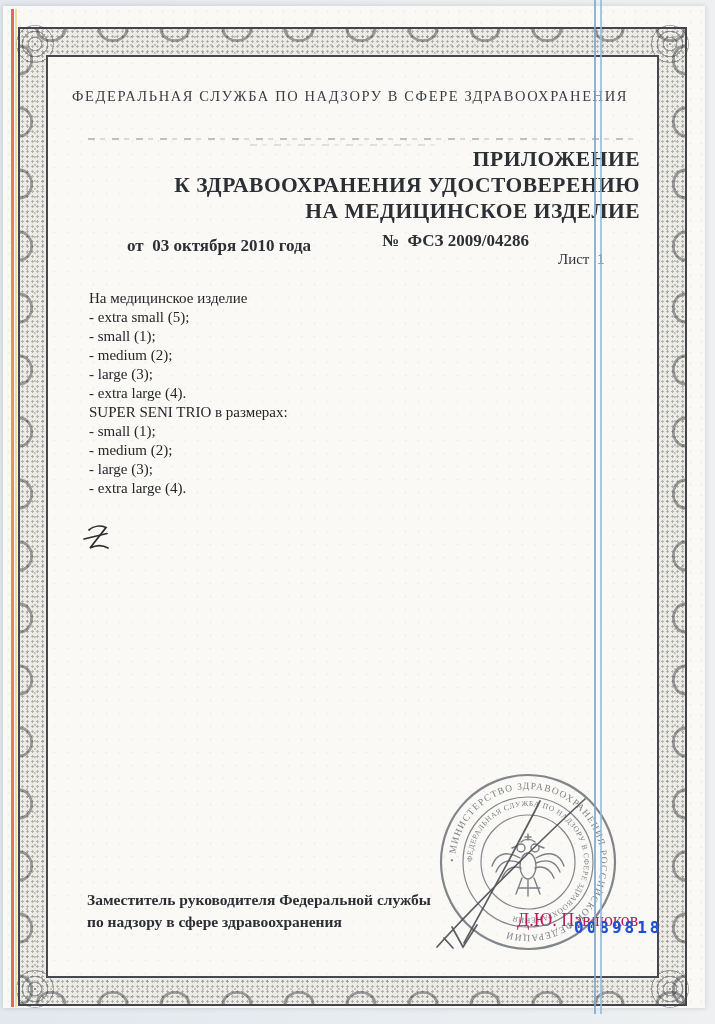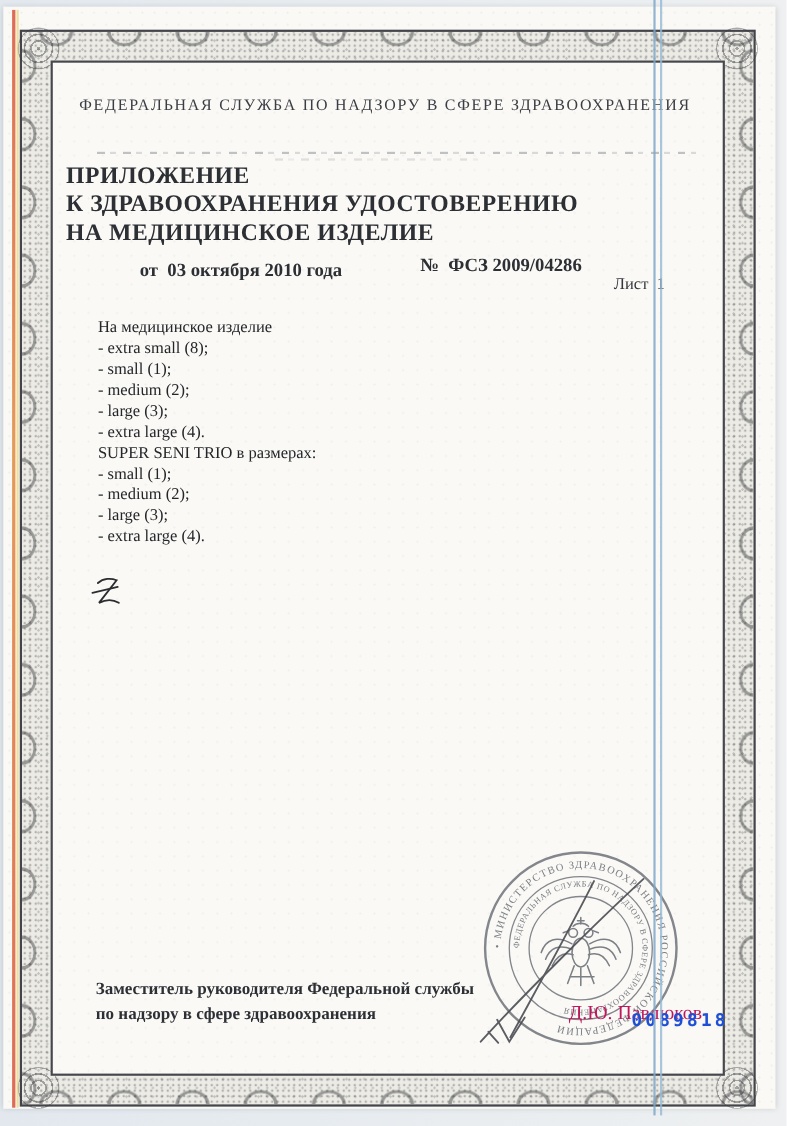--- a/index.html
+++ b/index.html
@@ -49,21 +49,21 @@
     background:linear-gradient(180deg,#d85339,#e08a3c 40%,#d85339);opacity:.85;z-index:40}
   .edge-yellow{position:absolute;left:15px;top:9px;width:2px;height:998px;background:#e7cb62;opacity:.6;z-index:40}
   .fold-line{position:absolute;top:0;width:2px;height:1014px;z-index:60}
   .fold-line.a{left:594px;background:#7fa8c9;opacity:.85}
   .fold-line.b{left:600px;background:#93b9d6;opacity:.8}
   
   .agency{position:absolute;left:60px;top:88px;width:580px;text-align:center;
     font-size:14.5px;letter-spacing:1.6px;color:#3a3d43;line-height:17px;z-index:10}
   .microline{position:absolute;height:2px;z-index:10;
     background:repeating-linear-gradient(90deg, rgba(85,90,100,.55) 0 7px, transparent 7px 12px, rgba(85,90,100,.3) 12px 17px, transparent 17px 24px)}
-  .title{position:absolute;left:60px;top:146px;width:580px;text-align:left;
+  .title{position:absolute;left:60px;top:146px;width:580px;text-align:right;
     font-weight:bold;font-size:21.5px;line-height:26px;color:#2c2f34;letter-spacing:.5px;z-index:10}
   .dateline{position:absolute;font-weight:bold;font-size:17px;color:#2c2f34;white-space:pre;z-index:10}
   .sheet{position:absolute;left:558px;top:251px;font-size:15px;color:#33363c;white-space:pre;z-index:10}
   .bodytext{position:absolute;left:89px;top:289px;width:562px;font-size:15px;
     line-height:19px;color:#24262a;z-index:10}
   .bodytext .b{font-weight:bold}
   .sigblock{position:absolute;left:87px;top:889px;font-weight:bold;font-size:15.5px;
     line-height:22px;color:#2c2f34;z-index:10}
   .signer{position:absolute;left:517px;top:910px;font-weight:normal;font-size:18px;color:#be185d;z-index:30}
   .serial{position:absolute;left:574px;top:918px;font-family:"DejaVu Sans Mono",monospace;
@@ -103,21 +103,21 @@
   <div>К ЗДРАВООХРАНЕНИЯ УДОСТОВЕРЕНИЮ</div>
   <div>НА МЕДИЦИНСКОЕ ИЗДЕЛИЕ</div>
 </div>
 
 <div class="dateline" style="left:127px;top:236px">от  03 октября 2010 года</div>
 <div class="dateline" style="left:382px;top:231px">№  ФСЗ 2009/04286</div>
 <div class="sheet">Лист  1</div>
 
 <div class="bodytext">
   <div>На медицинское изделие</div>
-  <div>- extra small (8);</div>
+  <div>- extra small (5);</div>
   <div>- small (1);</div>
   <div>- medium (2);</div>
   <div>- large (3);</div>
   <div>- extra large (4).</div>
   <div>SUPER SENI TRIO в размерах:</div>
   <div>- small (1);</div>
   <div>- medium (2);</div>
   <div>- large (3);</div>
   <div>- extra large (4).</div>
 </div>

